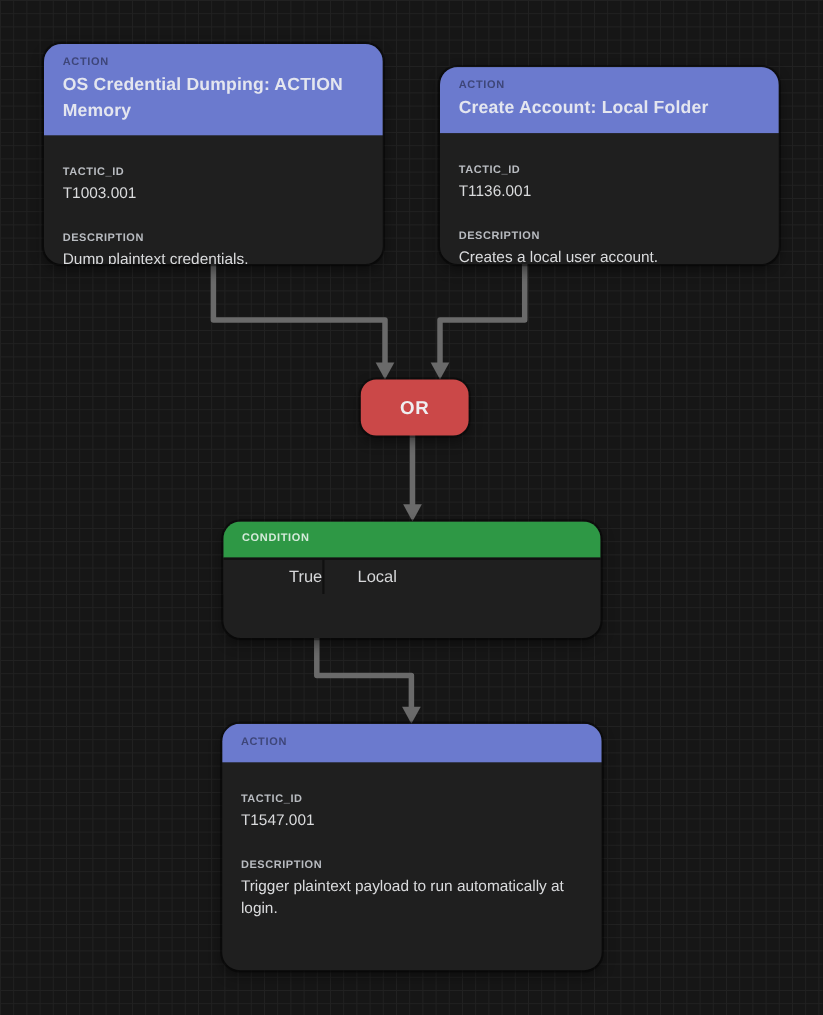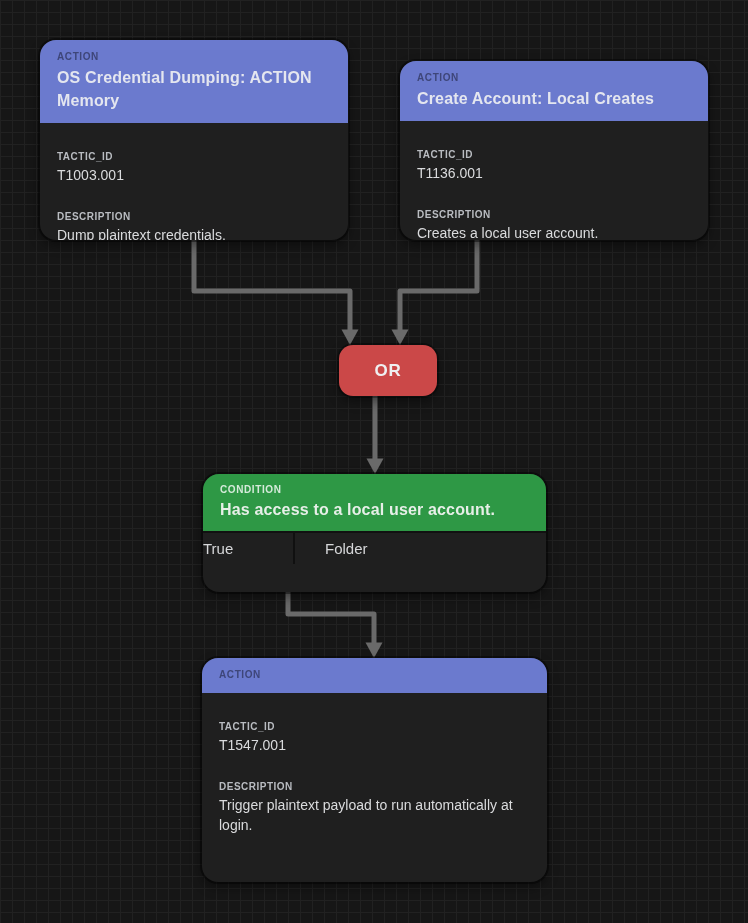--- a/index.html
+++ b/index.html
@@ -63,21 +63,21 @@
     box-shadow:0 0 0 2px rgba(0,0,0,0.30), 0 5px 12px rgba(0,0,0,0.45);
     display:flex;align-items:center;justify-content:center;
   }
   .or-label{font-size:17px;font-weight:700;color:#efeff1;letter-spacing:0.04em;}
 
   .branch-row{
     display:flex;height:33px;background:var(--node-body);
     border-top:2px solid #111;align-items:center;
   }
   .branch{font-size:15px;color:#d6d7d9;line-height:31px;}
-  .branch.true{width:92px;text-align:left;border-right:2px solid #101010;height:100%;}
+  .branch.true{width:92px;text-align:right;border-right:2px solid #101010;height:100%;}
   .branch.false{padding-left:30px;flex:1;height:100%;}
 </style>
 </head>
 <body>
 
 <div class="canvas">
 
   <svg class="edges" width="748" height="923" viewBox="0 0 748 923">
     <g>
       <path class="wire" d="M194 240 L194 291 L350 291 L350 331"></path>
@@ -106,42 +106,41 @@
       <div class="fld-label">TACTIC_ID</div>
       <div class="fld-value">T1003.001</div>
       <div class="fld-label">DESCRIPTION</div>
       <div class="fld-value">Dump plaintext credentials.</div>
     </div>
   </div>
 
   <div class="node" style="left:400px;top:61px;width:308px;height:179px;">
     <div class="hdr action">
       <div class="type-label">ACTION</div>
-      <div class="node-title">Create Account: Local Creates</div>
+      <div class="node-title">Create Account: Local Folder</div>
     </div>
     <div class="body">
       <div class="fld-label">TACTIC_ID</div>
       <div class="fld-value">T1136.001</div>
       <div class="fld-label">DESCRIPTION</div>
       <div class="fld-value">Creates a local user account.</div>
     </div>
   </div>
 
-  <div class="or-node" style="left:339px;top:345px;width:98px;height:51px;">
+  <div class="or-node" style="left:328px;top:345px;width:98px;height:51px;">
     <span class="or-label">OR</span>
   </div>
 
-  <div class="node" style="left:203px;top:474px;width:343px;height:118px;">
+  <div class="node" style="left:203px;top:474px;width:343px;height:106px;">
     <div class="hdr condition" style="padding:9px 17px 10px 17px;">
       <div class="type-label">CONDITION</div>
-      <div class="node-title" style="margin-top:1px;">Has access to a local user account.</div>
     </div>
     <div class="branch-row">
       <div class="branch true">True</div>
-      <div class="branch false">Folder</div>
+      <div class="branch false">Local</div>
     </div>
   </div>
 
   <div class="node" style="left:202px;top:658px;width:345px;height:224px;">
     <div class="hdr action">
       <div class="type-label">ACTION</div>
     </div>
     <div class="body">
       <div class="fld-label">TACTIC_ID</div>
       <div class="fld-value">T1547.001</div>

